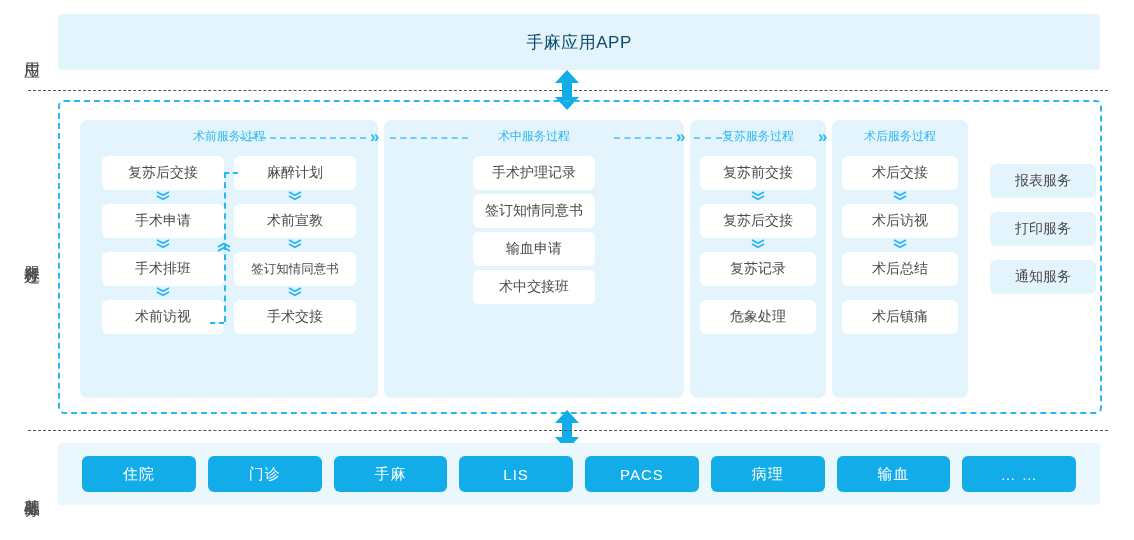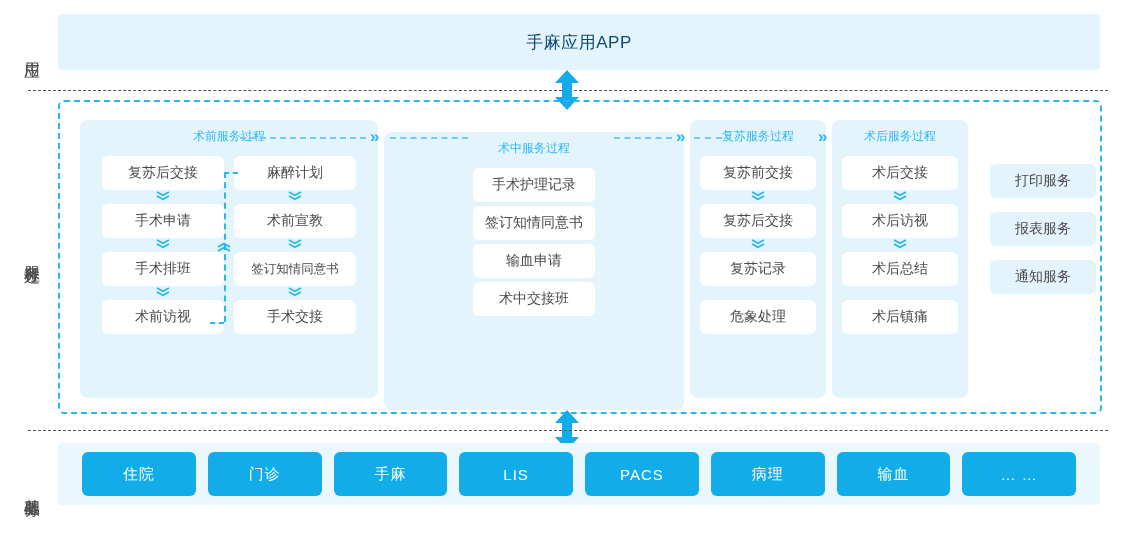--- a/index.html
+++ b/index.html
@@ -51,21 +51,21 @@
   }
   #svc-label{left:22px;top:205px;height:100px;}
 
   
   .phase{
     position:absolute;top:120px;
     background:#e4f4fd;border-radius:8px;
     box-sizing:border-box;
   }
   #phase-pre{left:80px;width:298px;height:278px;}
-  #phase-intra{left:384px;width:300px;height:278px;margin-top:12px;}
+  #phase-intra{left:384px;width:300px;height:278px;}
   #phase-recov{left:690px;width:136px;height:278px;}
   #phase-post{left:832px;width:136px;height:278px;}
 
   .phase-head{
     position:absolute;top:-1px;left:0;width:100%;height:34px;
     display:flex;align-items:center;justify-content:center;
     font-size:12px;color:#2ab7f0;white-space:nowrap;
   }
   .phase-cols{
     position:absolute;top:36px;left:0;width:100%;
@@ -132,21 +132,21 @@
 
   
   #base-label{left:22px;top:448px;height:80px;}
   #base-bar{
     position:absolute;left:58px;top:443px;width:1042px;height:62px;
     background:#eaf7fd;border-radius:4px;
     display:flex;align-items:center;justify-content:space-between;
     padding:0 18px;box-sizing:border-box;
   }
   .base-chip{
-    flex:1;height:44px;margin:0 6px;
+    flex:1;height:36px;margin:0 6px;
     background:#12ace8;border-radius:6px;
     display:flex;align-items:center;justify-content:center;
     color:#ffffff;font-size:15px;white-space:nowrap;letter-spacing:1px;
   }
 </style>
 </head>
 <body>
 
 <div class="layer-label" id="app-label">应用</div>
 
@@ -296,22 +296,22 @@
 <div class="phase-arrow" id="pa-1">»</div>
 <div class="dotline" style="left:390px;width:78px;"></div>
 
 <div class="dotline" style="left:614px;width:58px;"></div>
 <div class="phase-arrow" id="pa-2">»</div>
 <div class="dotline" style="left:694px;width:28px;"></div>
 
 <div class="phase-arrow" id="pa-3">»</div>
 
 <div id="aux-services">
+  <div class="aux-chip">报表服务</div>
   <div class="aux-chip">打印服务</div>
-  <div class="aux-chip">报表服务</div>
   <div class="aux-chip">通知服务</div>
 </div>
 
 <div class="vbi-arrow" id="arrow-bottom">
   <svg width="30" height="40" viewBox="0 0 30 40">
     <polygon points="15,0 27,13 20,13 20,27 27,27 15,40 3,27 10,27 10,13 3,13" fill="#12ace8"></polygon>
   </svg>
 </div>
 
 <div class="hsep" id="sep-bottom"></div>

